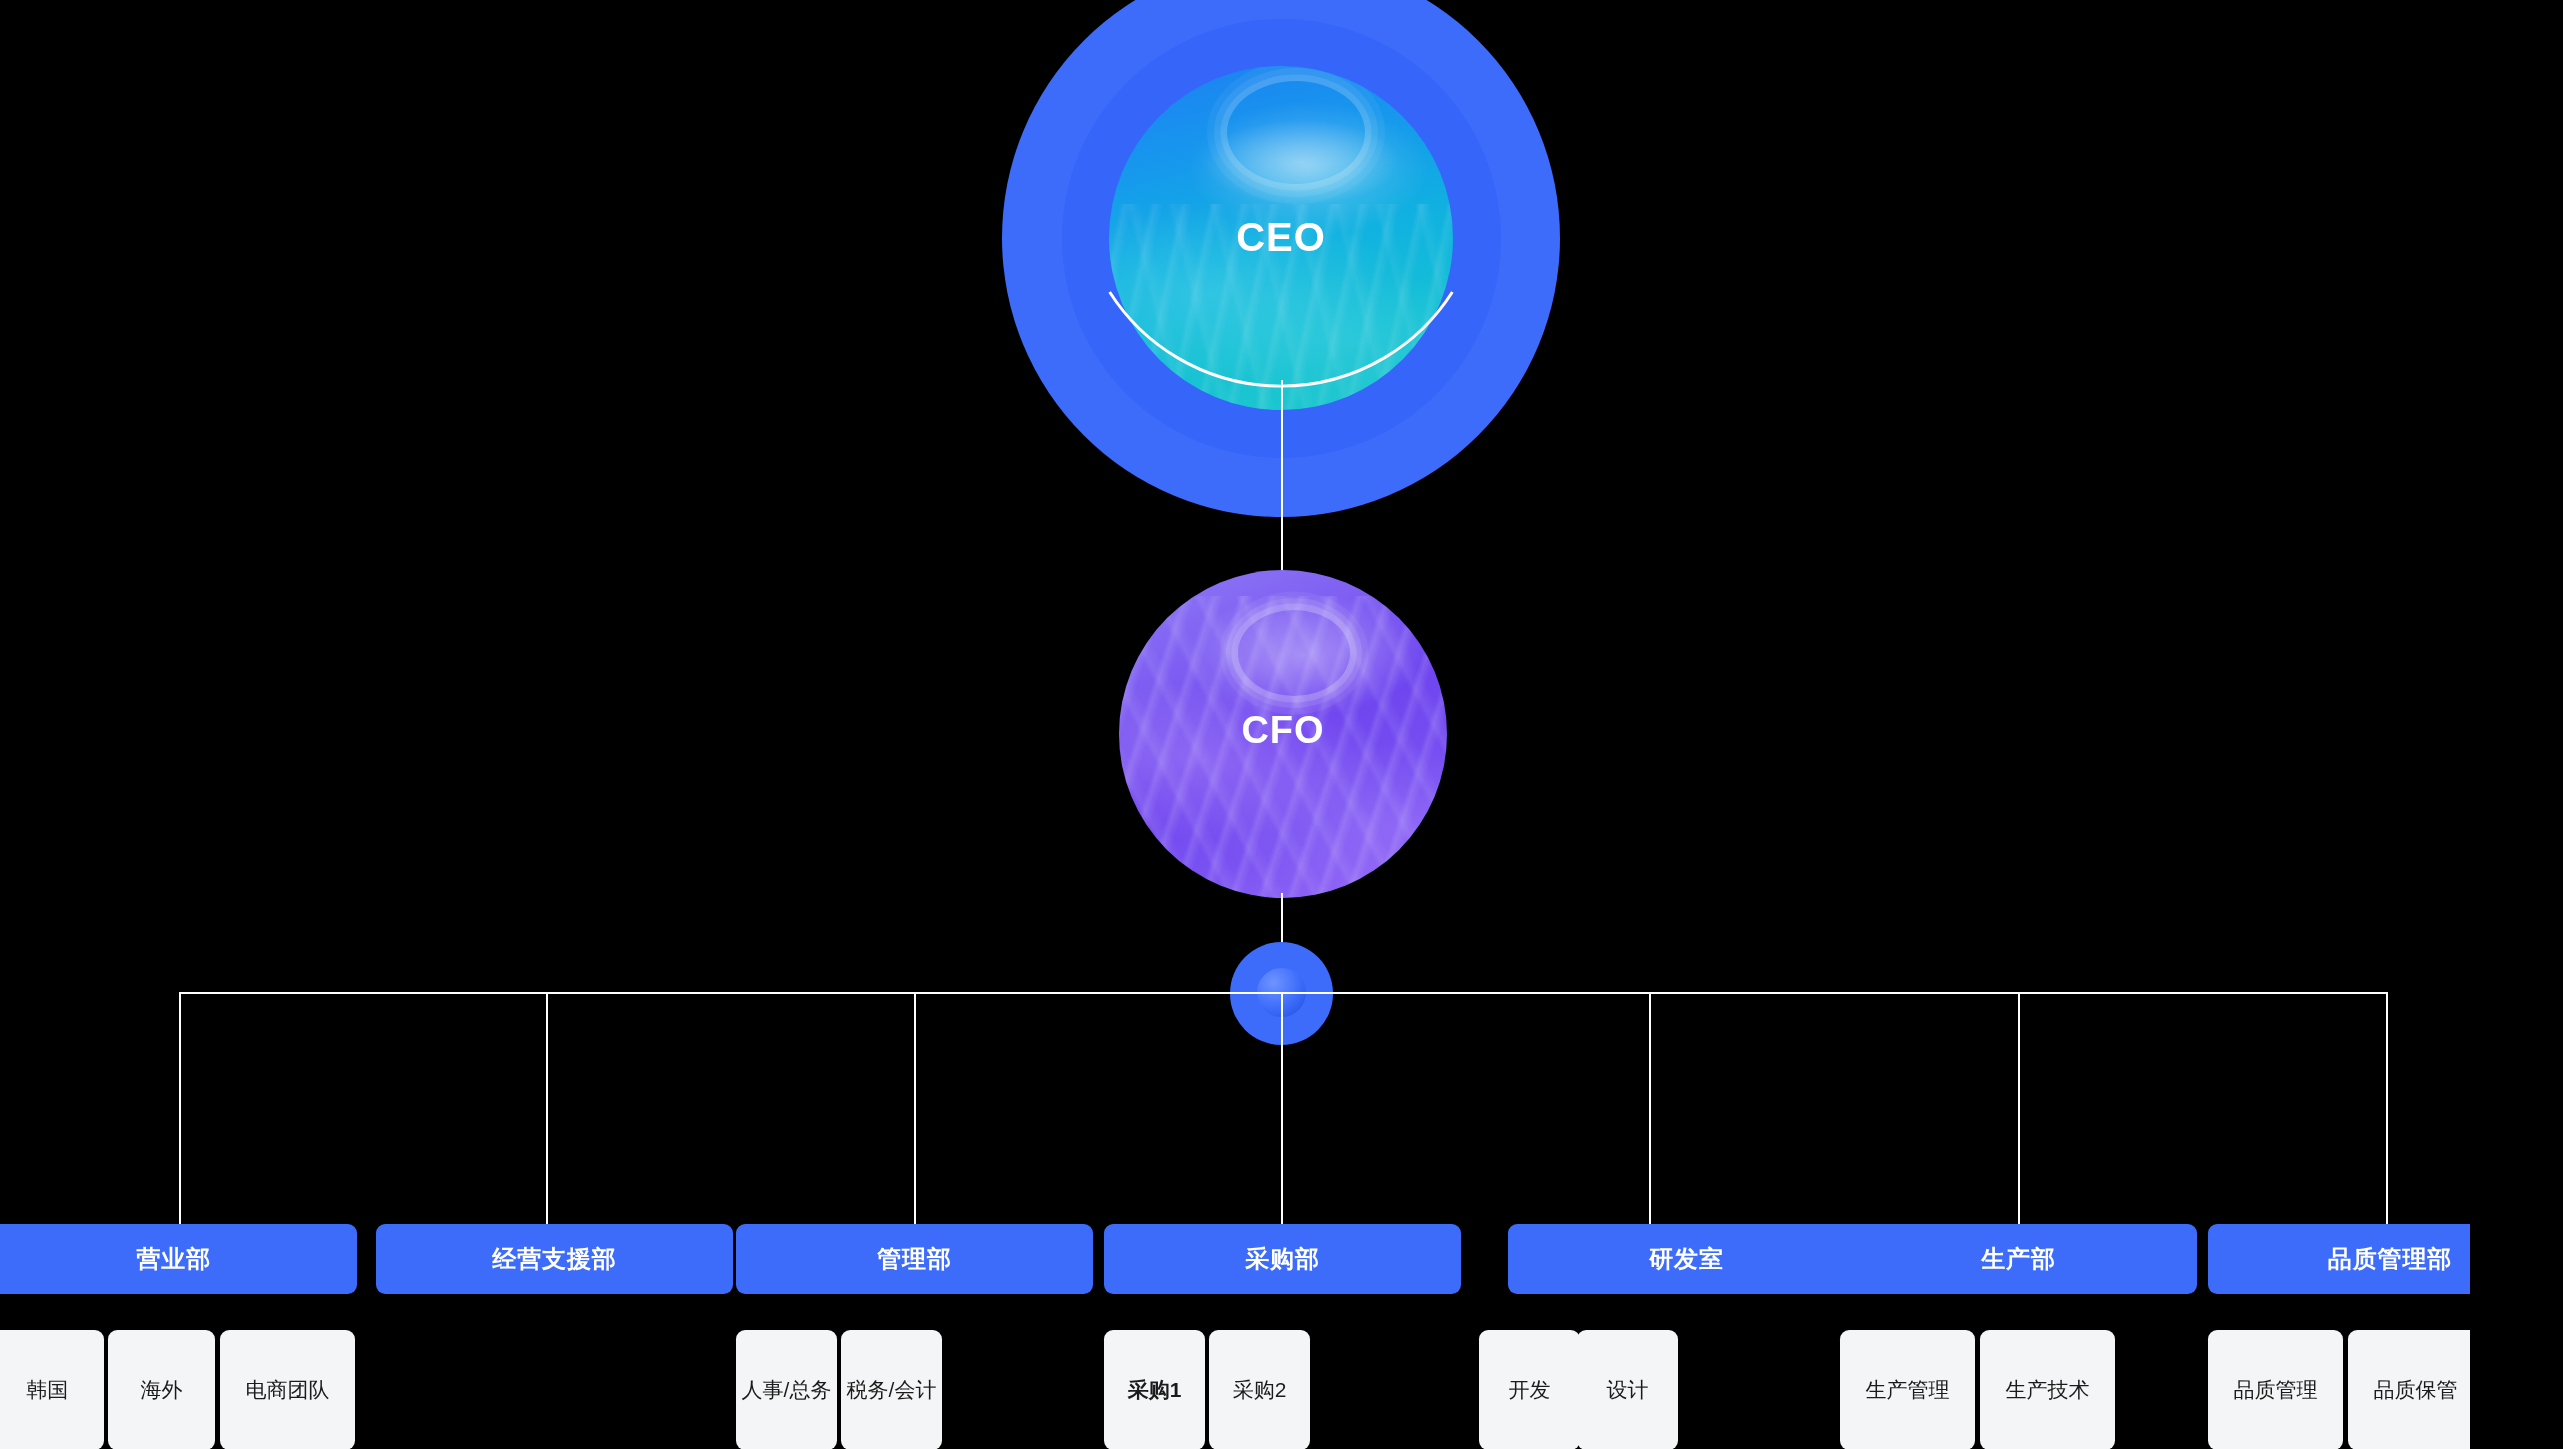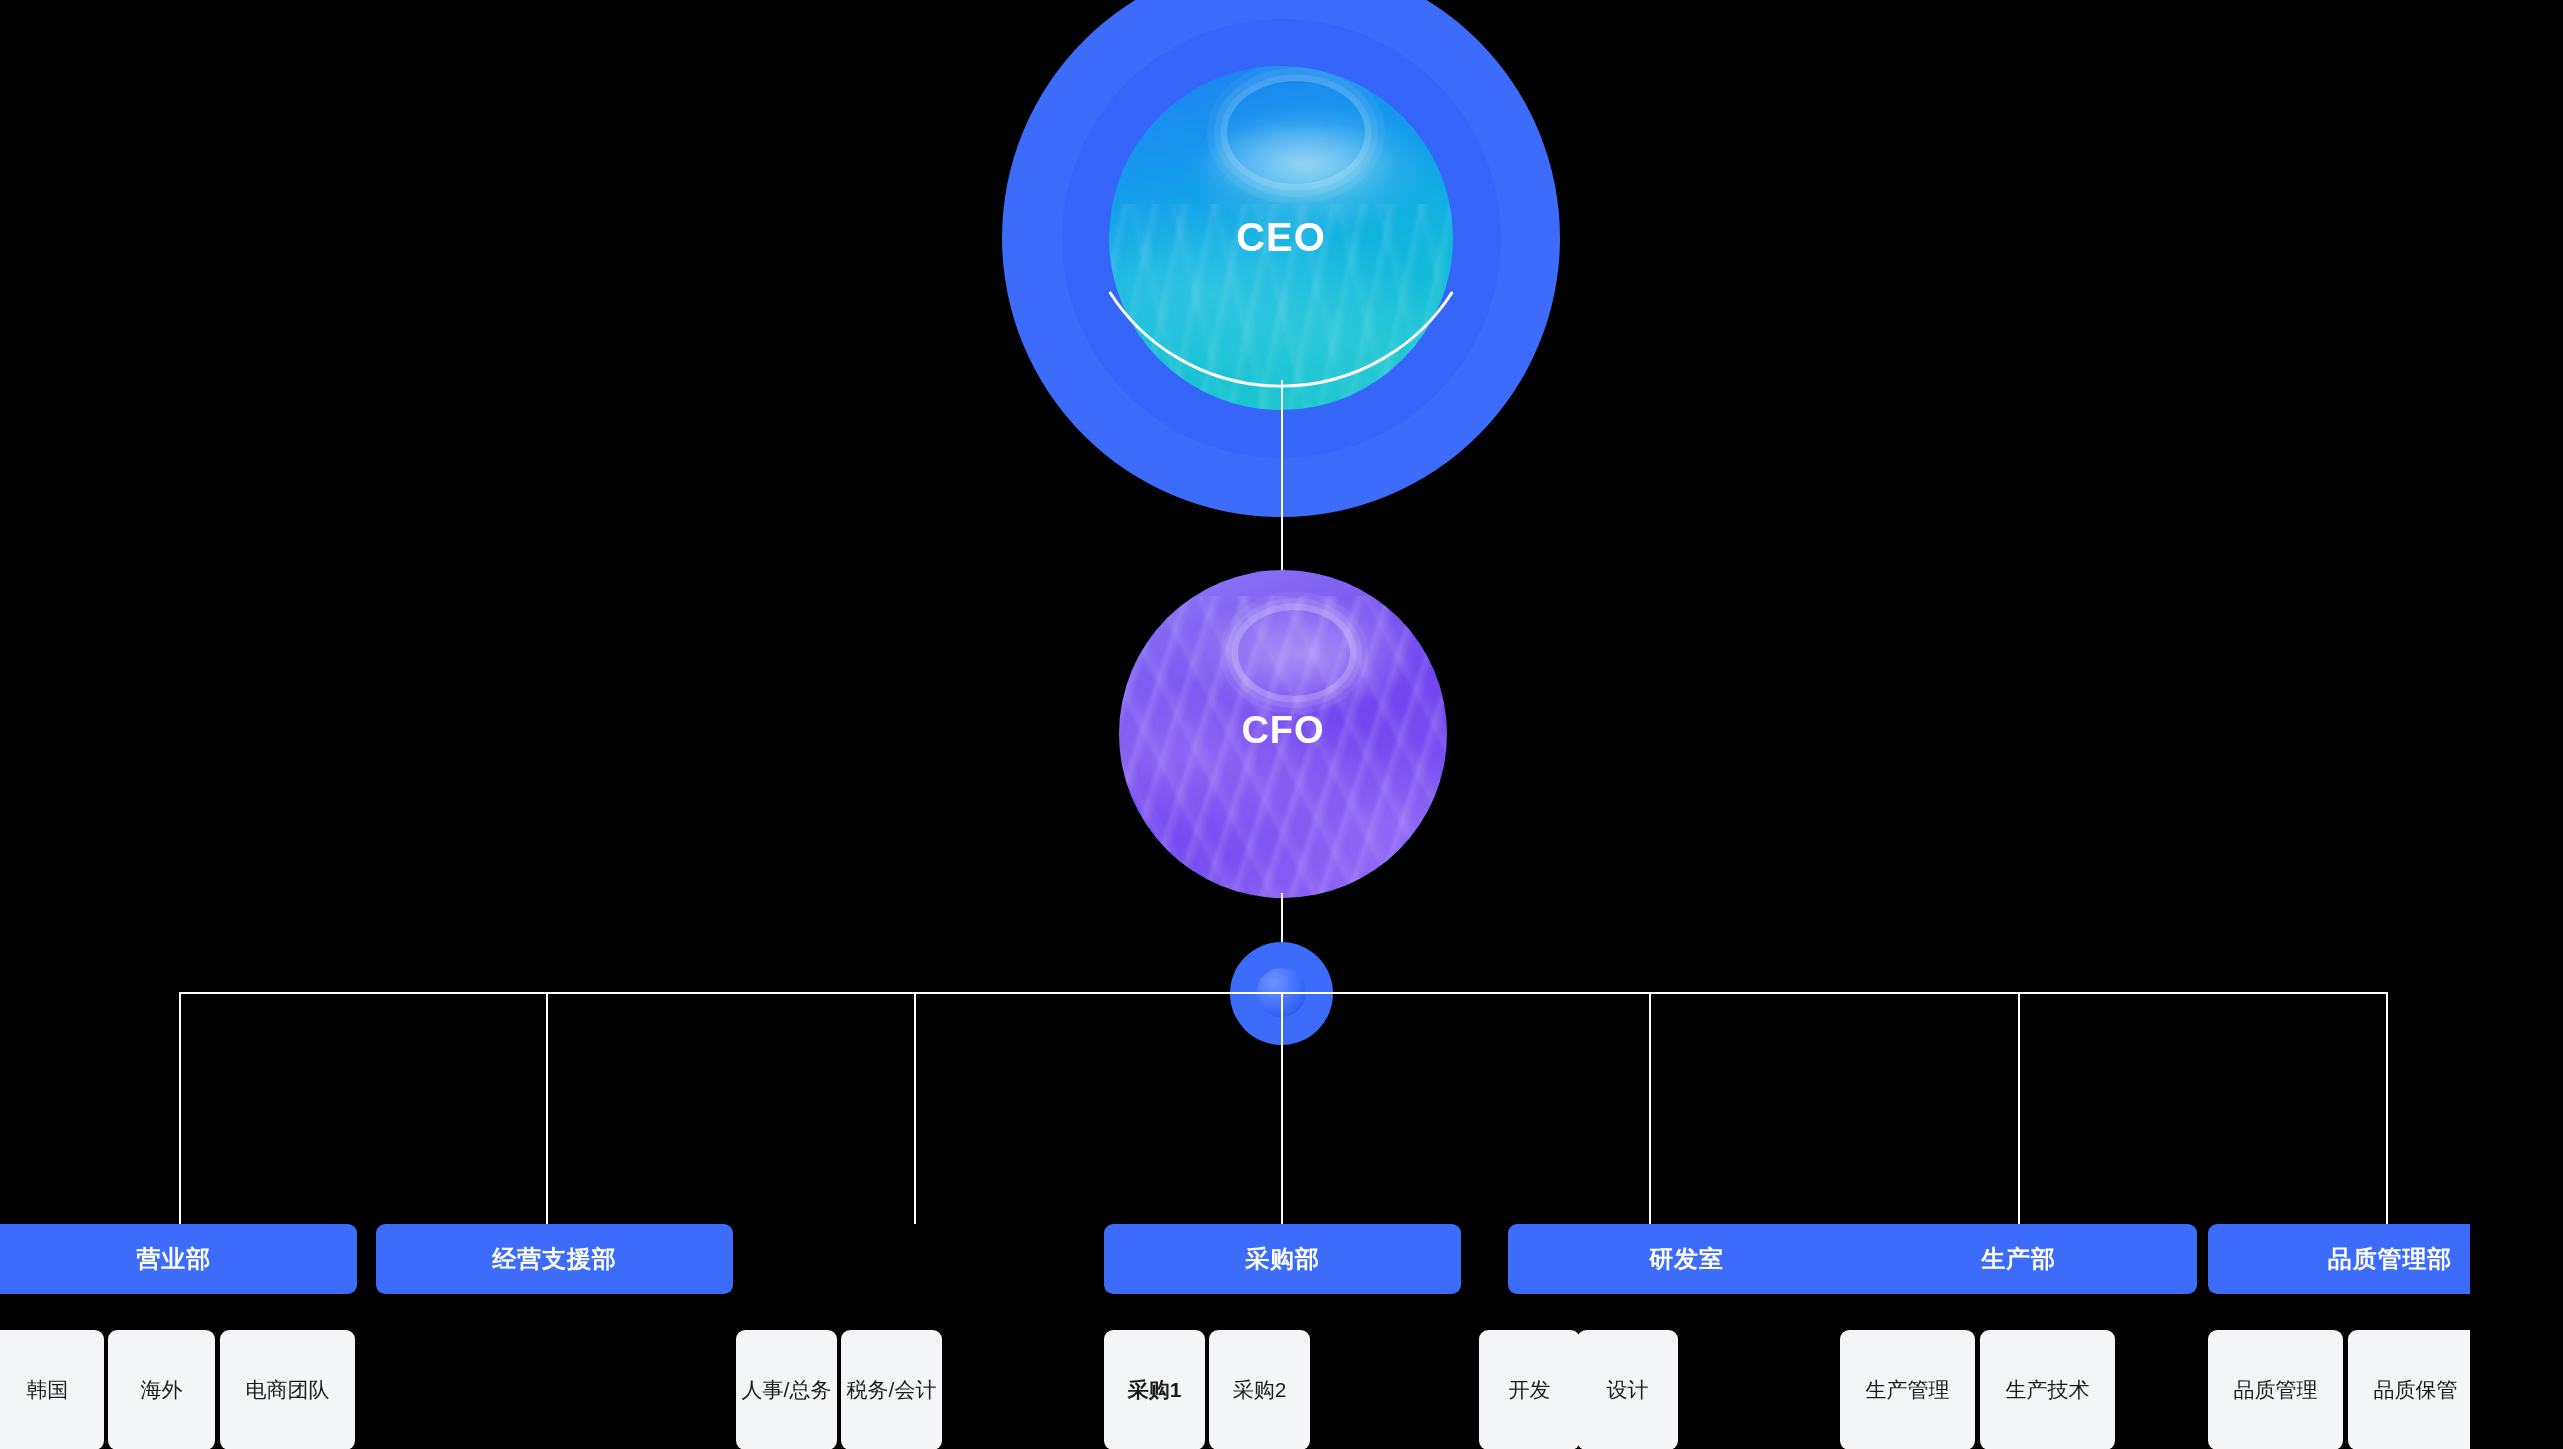--- a/index.html
+++ b/index.html
@@ -234,20 +234,23 @@
   <div class="line v-line" style="left:1649px; top:992px; height:232px;"></div>
   <div class="line v-line" style="left:2018px; top:992px; height:232px;"></div>
   <div class="line v-line" style="left:2386px; top:992px; height:232px;"></div>
 
   <div class="dept" style="left:-9.2px;  width:366px;">
     <span>营业部</span>
   </div>
   <div class="dept" style="left:368px;  width:357px;margin-left:8px;">
     <span>经营支援部</span>
   </div>
+  <div class="dept" style="left:736px;  width:357px;">
+    <span>管理部</span>
+  </div>
   <div class="dept" style="left:1104px; width:357px;">
     <span>采购部</span>
   </div>
   <div class="dept" style="left:1508px; width:357px;">
     <span>研发室</span>
   </div>
   <div class="dept" style="left:1840px; width:357px;text-align:center;">
     <span>生产部</span>
   </div>
   <div class="dept" style="left:2208px; width:364px;">

